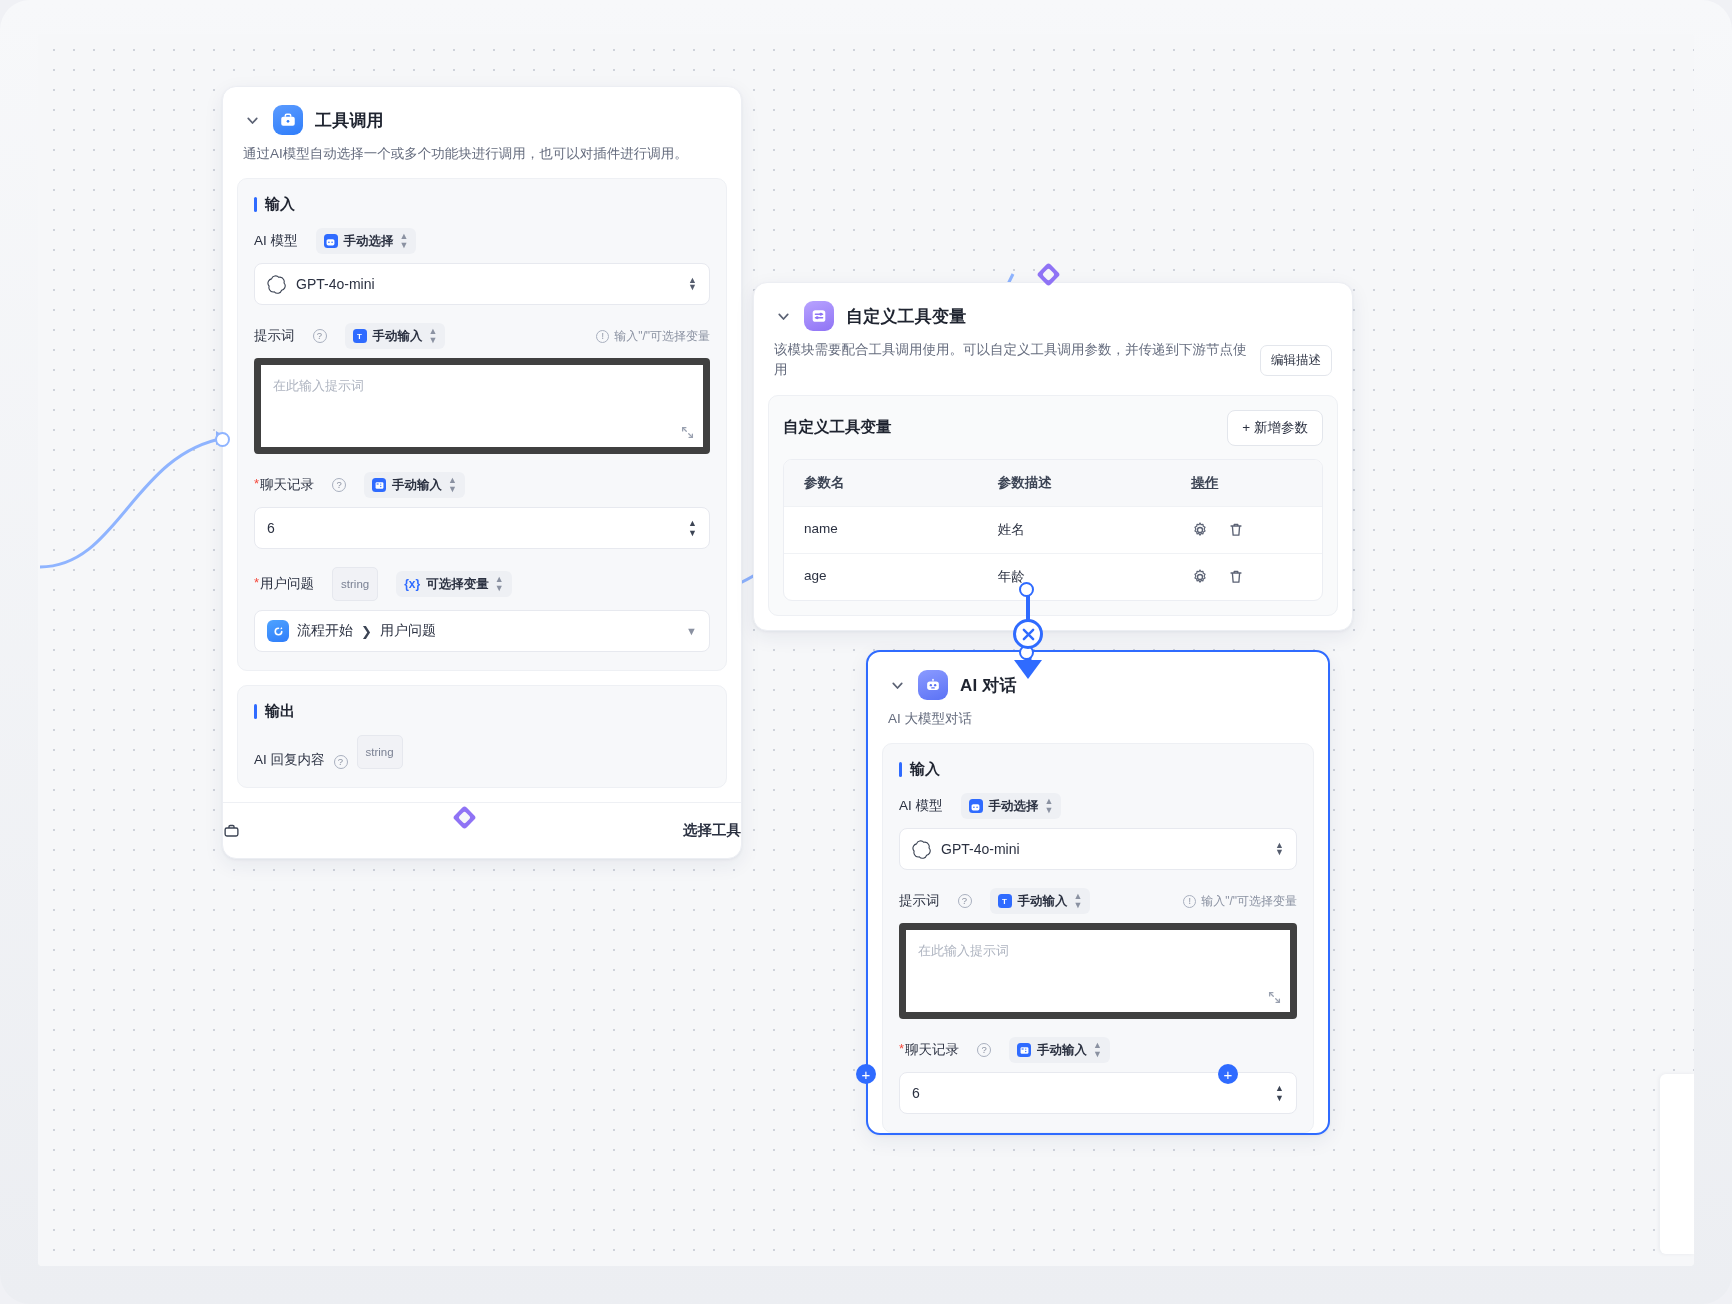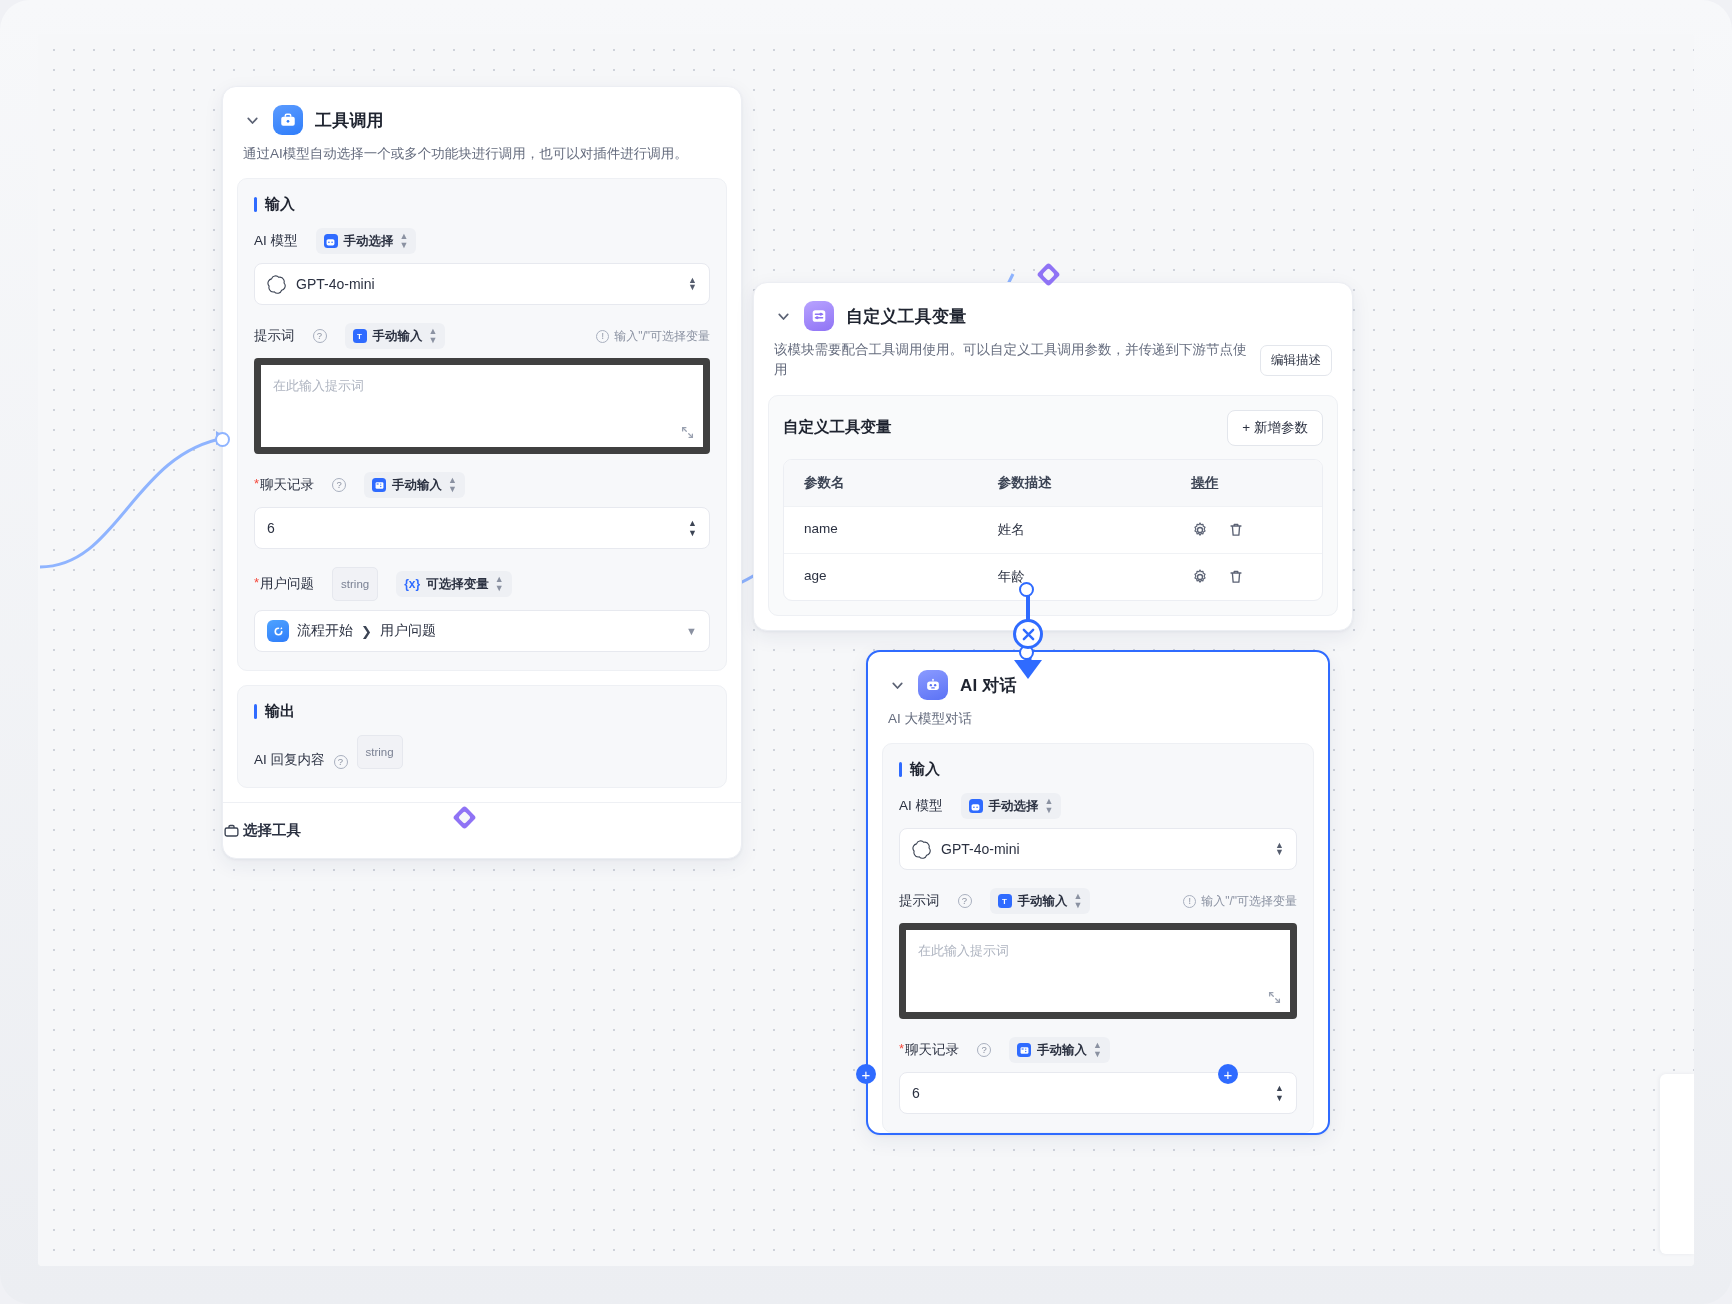--- a/index.html
+++ b/index.html
@@ -170,22 +170,22 @@
   }
   .varref .t { font-size:14px; color:#2b3141; }
   .varref .sep { color:#3c4454; font-weight:700; font-size:13px; }
 
   
   .out-row { display:flex; align-items:flex-end; gap:9px; }
 
   
   .node-foot {
     border-top: 1px solid #eef0f4;
-    height: 56px; display:flex; align-items:center; justify-content:flex-start;
-    gap:3px; font-size:14.5px; font-weight:600; color:#2b3141; cursor:pointer;
+    height: 56px; display:flex; align-items:center; justify-content:space-between;
+    gap:24px; font-size:14.5px; font-weight:600; color:#2b3141; cursor:pointer;
   }
 
   
   .tbl-wrap {
     margin: 14px; background:#f9fafb; border:1px solid #eef0f4; border-radius:10px;
     padding: 14px;
   }
   .tbl-head-row { display:flex; align-items:center; justify-content:space-between; margin-bottom: 13px; }
   .tbl-caption { font-size:15.5px; font-weight:700; color:#1f2430; }
   .btn-add {

